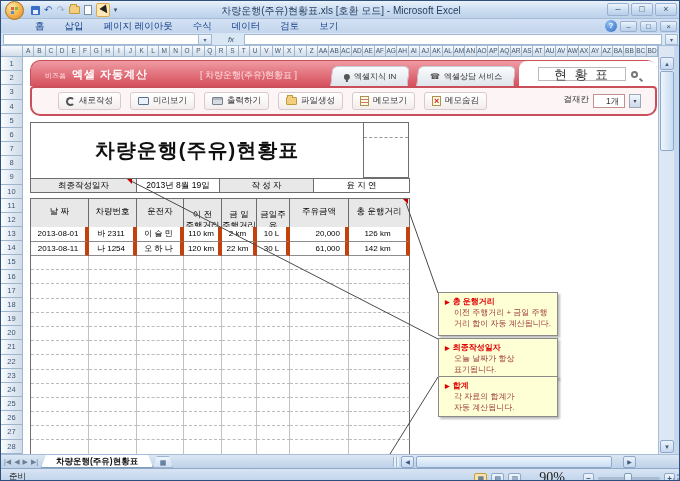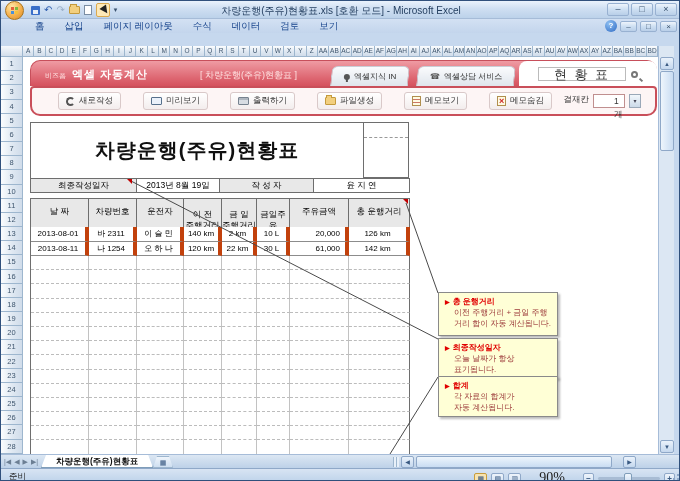--- a/index.html
+++ b/index.html
@@ -79,25 +79,25 @@
   .searchtab{position:absolute;left:488px;top:0px;width:138px;height:26px;background:#fff;border-radius:8px 8px 0 0;z-index:5;display:flex;align-items:center;justify-content:center;gap:5px;}
   .searchbox{width:88px;height:14px;border:1px solid #bbb;font-size:13px;letter-spacing:2px;text-align:center;line-height:13px;color:#333;}
   .ic-mag{width:7px;height:7px;border:2px solid #777;border-radius:50%;position:relative;}
   .ic-mag:after{content:"";position:absolute;left:6px;top:6px;width:4px;height:2px;background:#777;transform:rotate(45deg);}
   .ic-pin{width:6px;height:6px;background:#555;border-radius:50%;position:relative;}
   .ic-pin:after{content:"";position:absolute;left:2px;top:5px;width:2px;height:3px;background:#555;}
   .ic-phone{font-size:8px;color:#555;line-height:8px;}
 
   .banner-bar{position:absolute;left:7px;top:29px;width:627px;height:30px;border:2px solid #c94f5a;border-radius:4px 4px 10px 10px;
     background:#fdf5f5;z-index:3;display:flex;align-items:center;}
-  .bbuttons{display:flex;gap:22px;margin-left:26px;}
+  .bbuttons{display:flex;gap:9px;margin-left:26px;}
   .bbtn{display:flex;align-items:center;gap:4px;background:linear-gradient(#ffffff,#f3eded);border:1px solid #d9c9c9;border-radius:3px;
     padding:2px 7px;font-size:8.5px;color:#333;white-space:nowrap;}
   .approval{margin-left:auto;margin-right:14px;display:flex;align-items:flex-start;gap:4px;font-size:8.5px;color:#333;}
-  .apsel{width:32px;height:14px;background:#fff;border:1px solid #c08f8f;font-size:8.5px;line-height:13px;padding-left:20px;}
+  .apsel{width:32px;height:14px;background:#fff;border:1px solid #c08f8f;font-size:8.5px;line-height:13px;padding-left:12px;}
   .apdrop{width:12px;height:14px;background:linear-gradient(#f2f7fc,#ccd9e8);border:1px solid #9aa8b8;font-size:6px;color:#445;text-align:center;line-height:13px;}
 
   
   .ic{display:inline-block;}
   .ic-refresh{width:9px;height:9px;border:2px solid #555;border-radius:50%;border-right-color:transparent;}
   .ic-monitor{width:11px;height:8px;border:1px solid #56708c;border-radius:1px;background:#eaf1fa;}
   .ic-printer{width:11px;height:8px;background:#d8dde3;border:1px solid #76828f;border-radius:1px;box-shadow:inset 0 2px 0 #aeb6bf;}
   .ic-folder{width:11px;height:8px;background:#f2cf7e;border:1px solid #c49a3c;border-radius:1px;position:relative;}
   .ic-folder:before{content:"";position:absolute;left:0;top:-3px;width:4px;height:2px;background:#f2cf7e;border:1px solid #c49a3c;border-bottom:none;}
   .ic-memo{width:9px;height:10px;border:1px solid #b08f4e;background:repeating-linear-gradient(#fffbe2 0 2px,#cc7766 2px 3px);}
@@ -207,20 +207,27 @@
         <div class="rtab">보기</div>
       </div>
     <div class="ribbon-right">
       <div class="helpico">?</div>
       <div class="wbtn small">–</div>
       <div class="wbtn small">□</div>
       <div class="wbtn small">×</div>
     </div>
   </div>
 
+  <div class="formulabar">
+    <div class="namebox"></div>
+    <div class="nb-drop">▾</div>
+    <div class="fxbtn">fx</div>
+    <div class="finput"></div>
+    <div class="fexpand">▾</div>
+  </div>
 
   <div class="sheetarea">
     <div class="corner"></div>
     <div class="colheads" id="col-headers">
         <div class="colh">A</div>
         <div class="colh">B</div>
         <div class="colh">C</div>
         <div class="colh">D</div>
         <div class="colh">E</div>
         <div class="colh">F</div>
@@ -388,21 +395,21 @@
 주행거리</div>
           <div class="cell">금일주유
 주 입 량</div>
           <div class="cell one">주유금액</div>
           <div class="cell one">총 운행거리</div>
         </div>
       <div class="data-rows" id="data-rows">
           <div class="cell">2013-08-01</div>
           <div class="cell">바 2311</div>
           <div class="cell">이 슬 민</div>
-          <div class="cell">140 km</div>
+          <div class="cell">110 km</div>
           <div class="cell">2 km</div>
           <div class="cell">10 L</div>
           <div class="cell money">20,000</div>
           <div class="cell">126 km</div>
           <div class="cell">2013-08-11</div>
           <div class="cell">나 1254</div>
           <div class="cell">오 하 나</div>
           <div class="cell">120 km</div>
           <div class="cell">22 km</div>
           <div class="cell">30 L</div>

